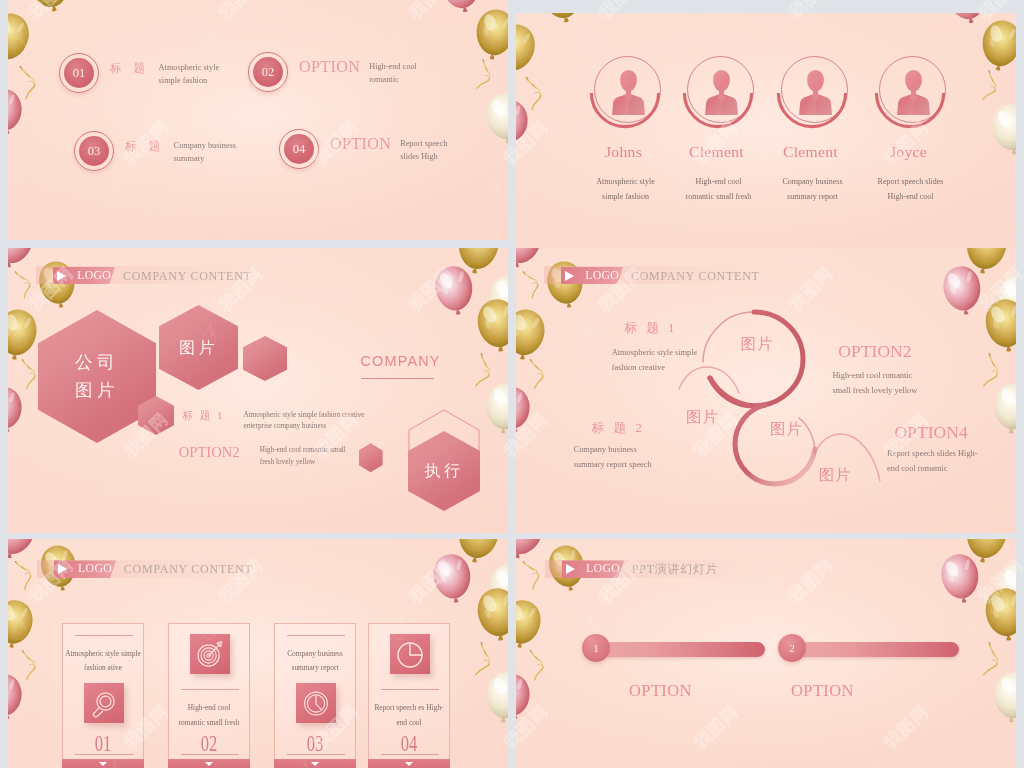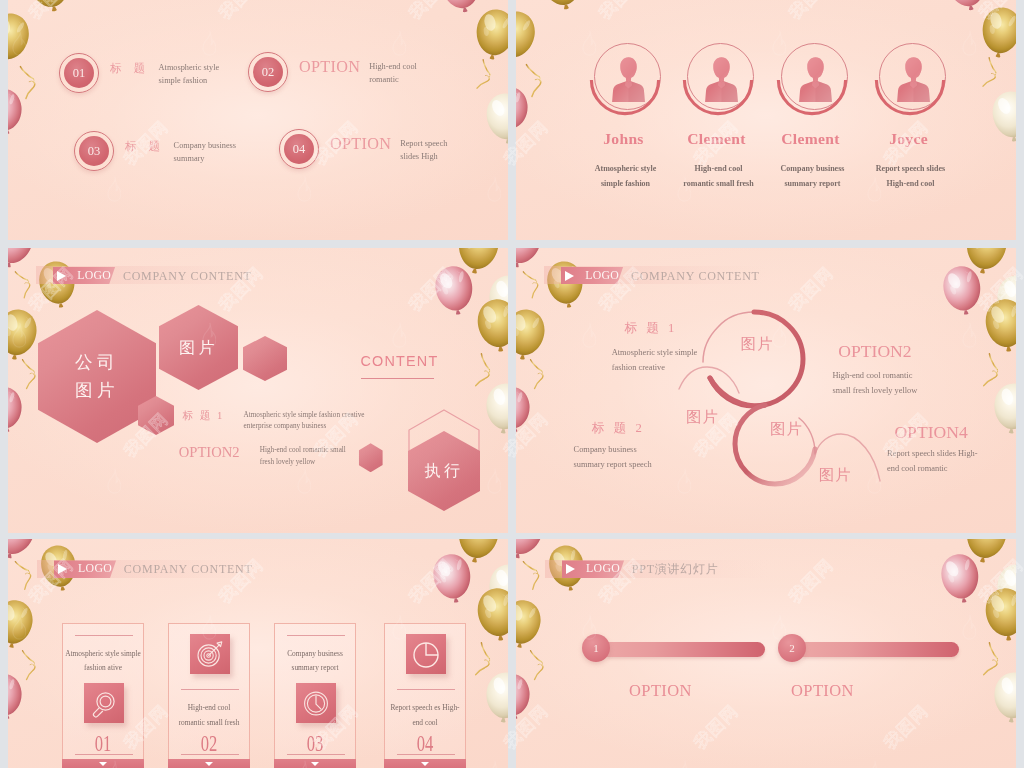--- a/index.html
+++ b/index.html
@@ -110,21 +110,21 @@
       box-shadow:0 2px 3px rgba(190,120,120,0.25);}
   .s6-dot{position:absolute;left:0;top:0;width:28px;height:28px;border-radius:50%;
       background:radial-gradient(circle at 38% 30%,#e8959b,#d8737d 70%,#cd656f);
       display:flex;align-items:center;justify-content:center;
       box-shadow:0 2px 4px rgba(190,120,120,0.3);}
   .s6-dot span{color:#fceeeb;font-size:11px;}
   .s6-t{position:absolute;color:#e98e96;font-size:16.5px;letter-spacing:0.4px;line-height:1;}
   .s6-d{position:absolute;color:#7d6c68;font-size:8.8px;line-height:1.95;white-space:pre;}
   
   #s1{left:8px;top:0;width:500px;height:240px;}
-  #s2{left:516px;top:0;width:500px;height:240px;font-weight:bold;}
+  #s2{left:516px;top:13px;width:500px;height:240px;}
   #s3{left:8px;top:248px;width:500px;height:285px;}
   #s4{left:516px;top:248px;width:500px;height:285px;}
   #s5{left:8px;top:539px;width:500px;height:229px;}
   #s6{left:516px;top:539px;width:500px;height:229px;}
 </style>
 </head>
 <body>
 
 <svg width="0" height="0" style="position:absolute" aria-hidden="true">
  <defs>
@@ -422,21 +422,21 @@
       <div class="hex-exec">
         <svg class="hex-exec-outline" viewBox="0 0 72 82">
           <path d="M36 1 71 21v40L36 81 1 61V21z" fill="none" stroke="#e9a0a4" stroke-width="1.2"></path>
         </svg>
         <div class="hex" style="left:0;top:22px;width:72px;height:80px">
           <span class="hex-cn">执行</span>
         </div>
       </div>
     </div>
     <div class="s3-headline">
-      <div class="hl">CONTENT</div>
+      <div class="hl">COMPANY</div>
       <div class="hl-rule"></div>
     </div>
     <div class="s3-blk" style="left:174.6px;top:161.5px">
       <div class="s3-t cn">标 题 1</div>
       <div class="s3-d">Atmospheric style simple fashion creative
 enterprise company business</div>
     </div>
     <div class="s3-blk wide" style="left:170.8px;top:197.4px">
       <div class="s3-t">OPTION2</div>
       <div class="s3-d">High-end cool romantic small
@@ -652,21 +652,21 @@
               <path d="M20 13v8.2l5 5" fill="none" stroke="#fae4e0" stroke-width="1.2" stroke-linecap="round" stroke-linejoin="round"></path>
             </svg>
           </div>
           <div class="s5-n"><span>03</span></div>
           <div class="s5-rule bot"></div>
         </div>
         <div class="s5-foot">
             <span class="caret"></span>
           </div>
       </div>
-      <div class="s5-card" style="left:376px">
+      <div class="s5-card" style="left:360px">
         <div class="s5-inner flip">
           <div class="s5-icon up">
             <svg viewBox="0 0 40 40">
               <circle cx="20" cy="21" r="12" fill="none" stroke="#fde8e4" stroke-width="1.4"></circle>
               <path d="M20 9v12h12" fill="none" stroke="#fde8e4" stroke-width="1.4"></path>
             </svg>
           </div>
           <div class="s5-rule mid"></div>
           <div class="s5-d">Report speech es High-
 end cool</div>

